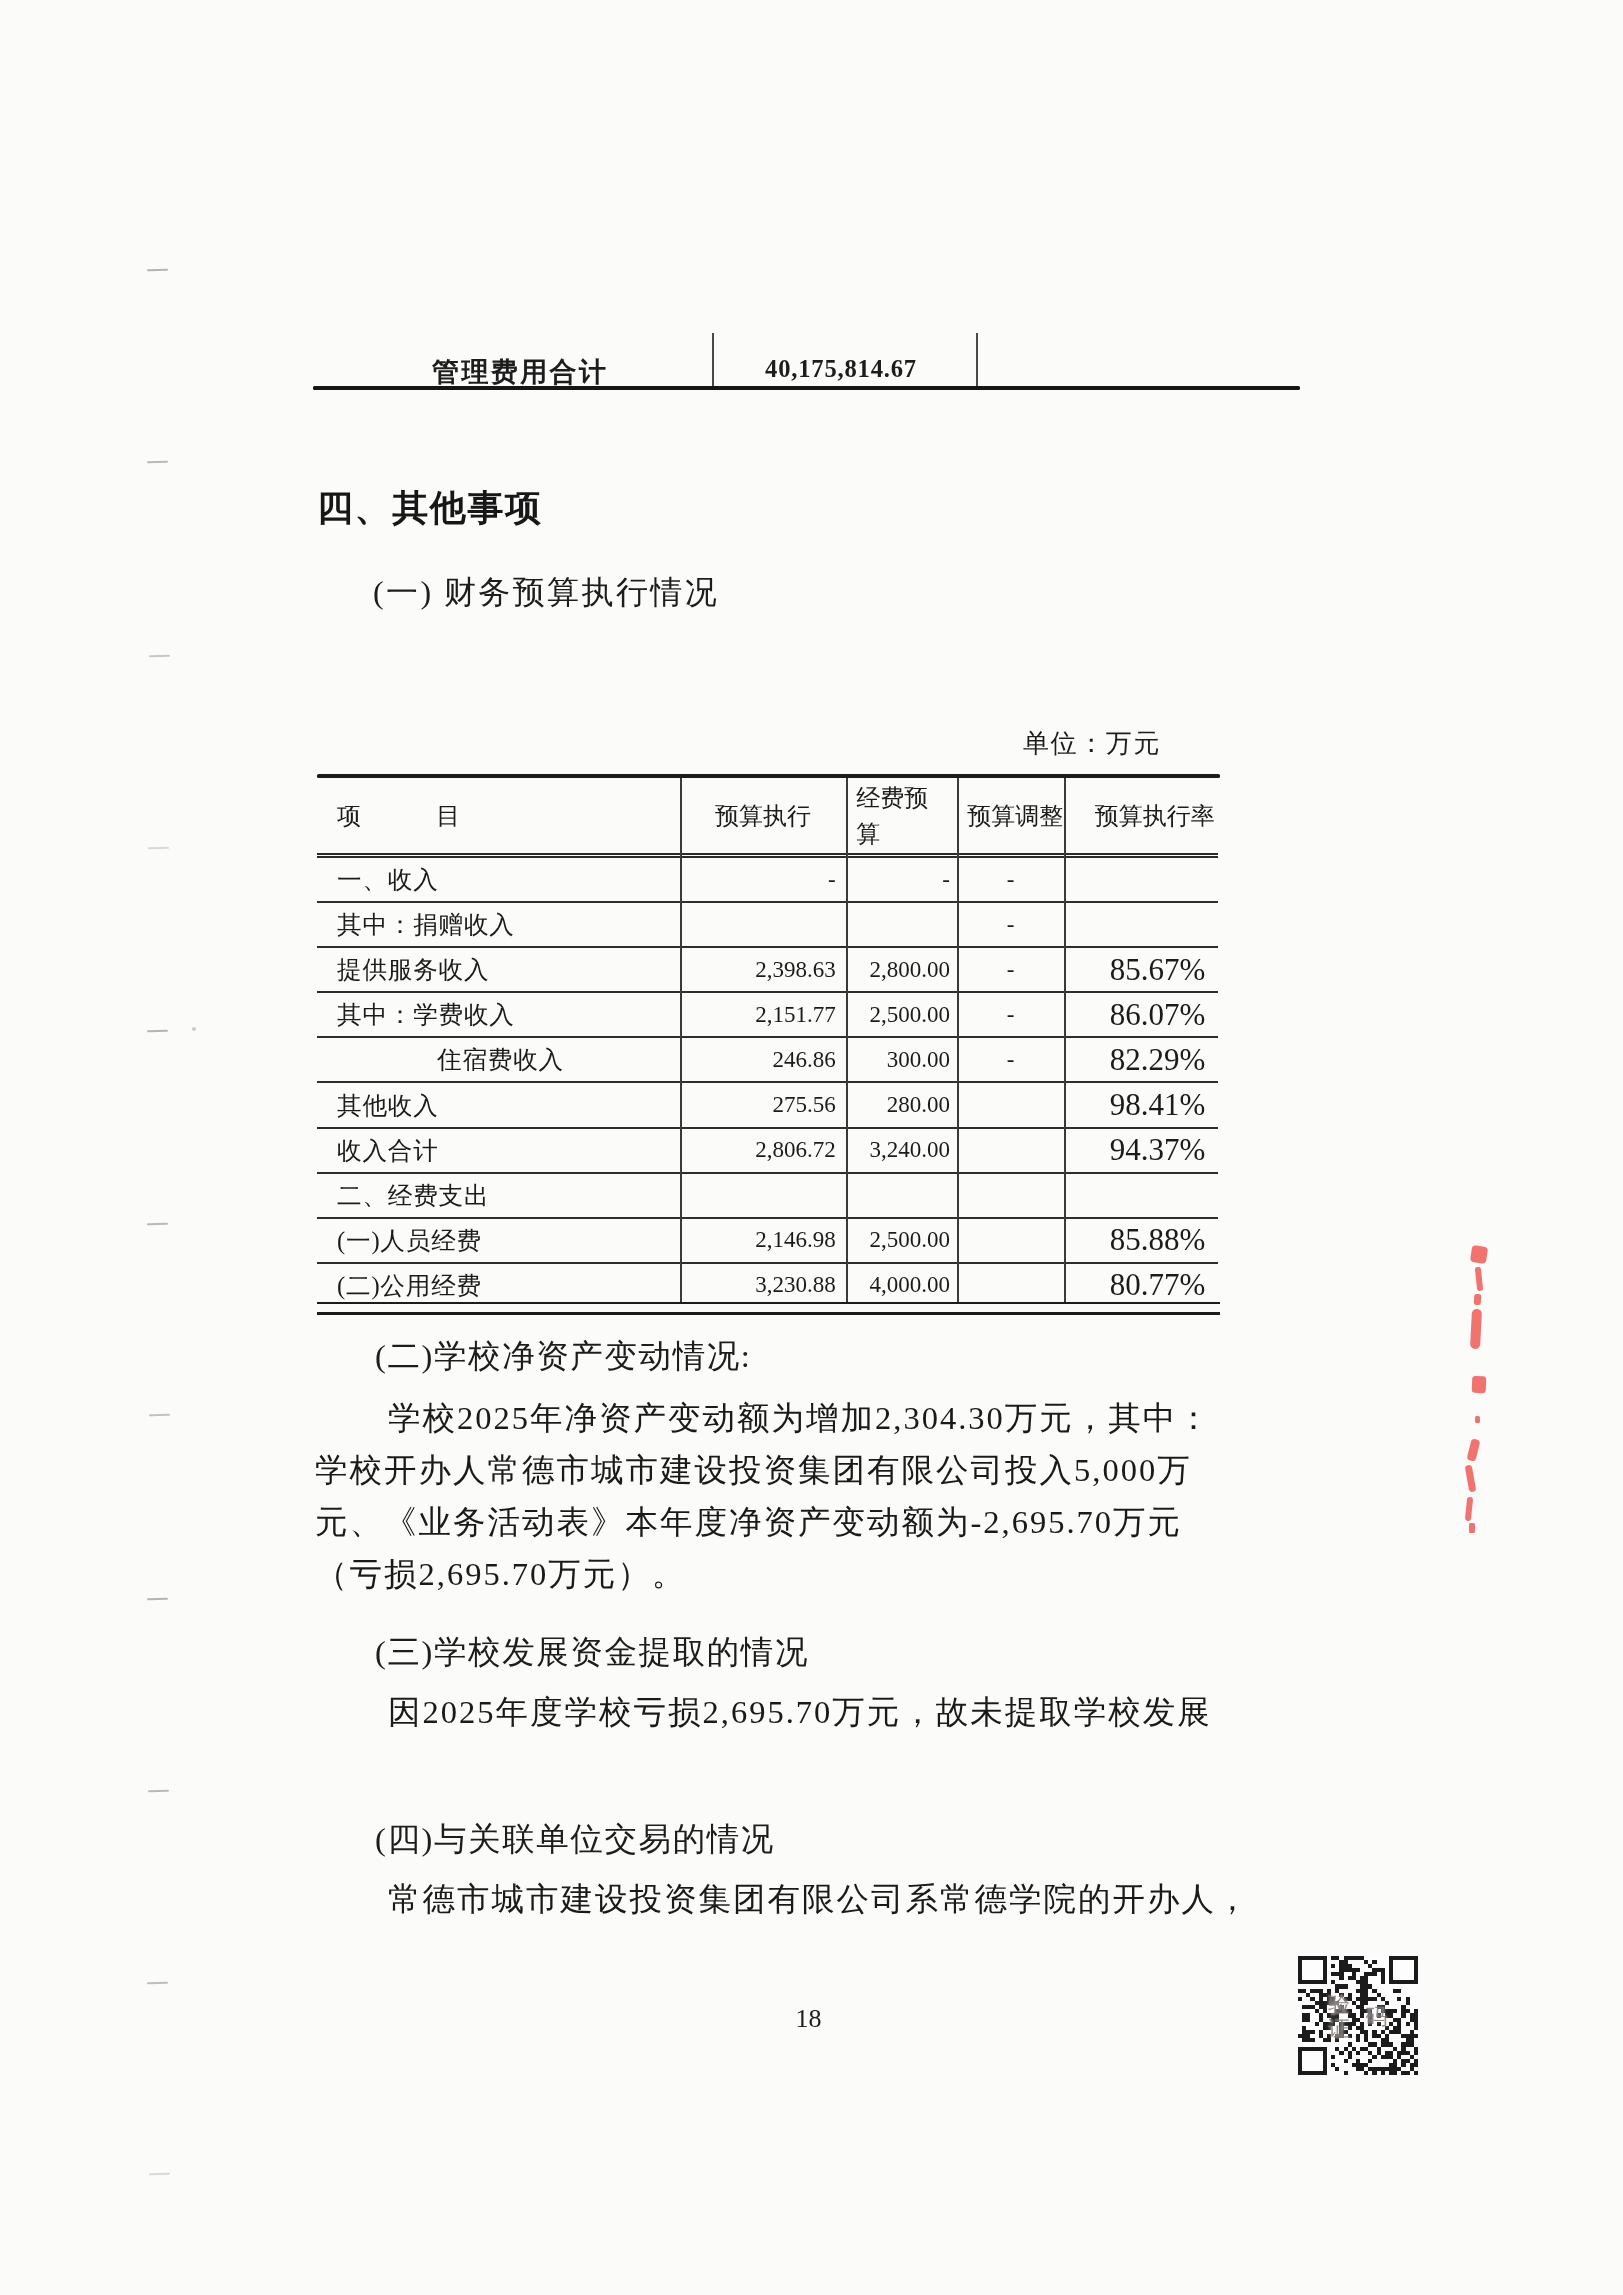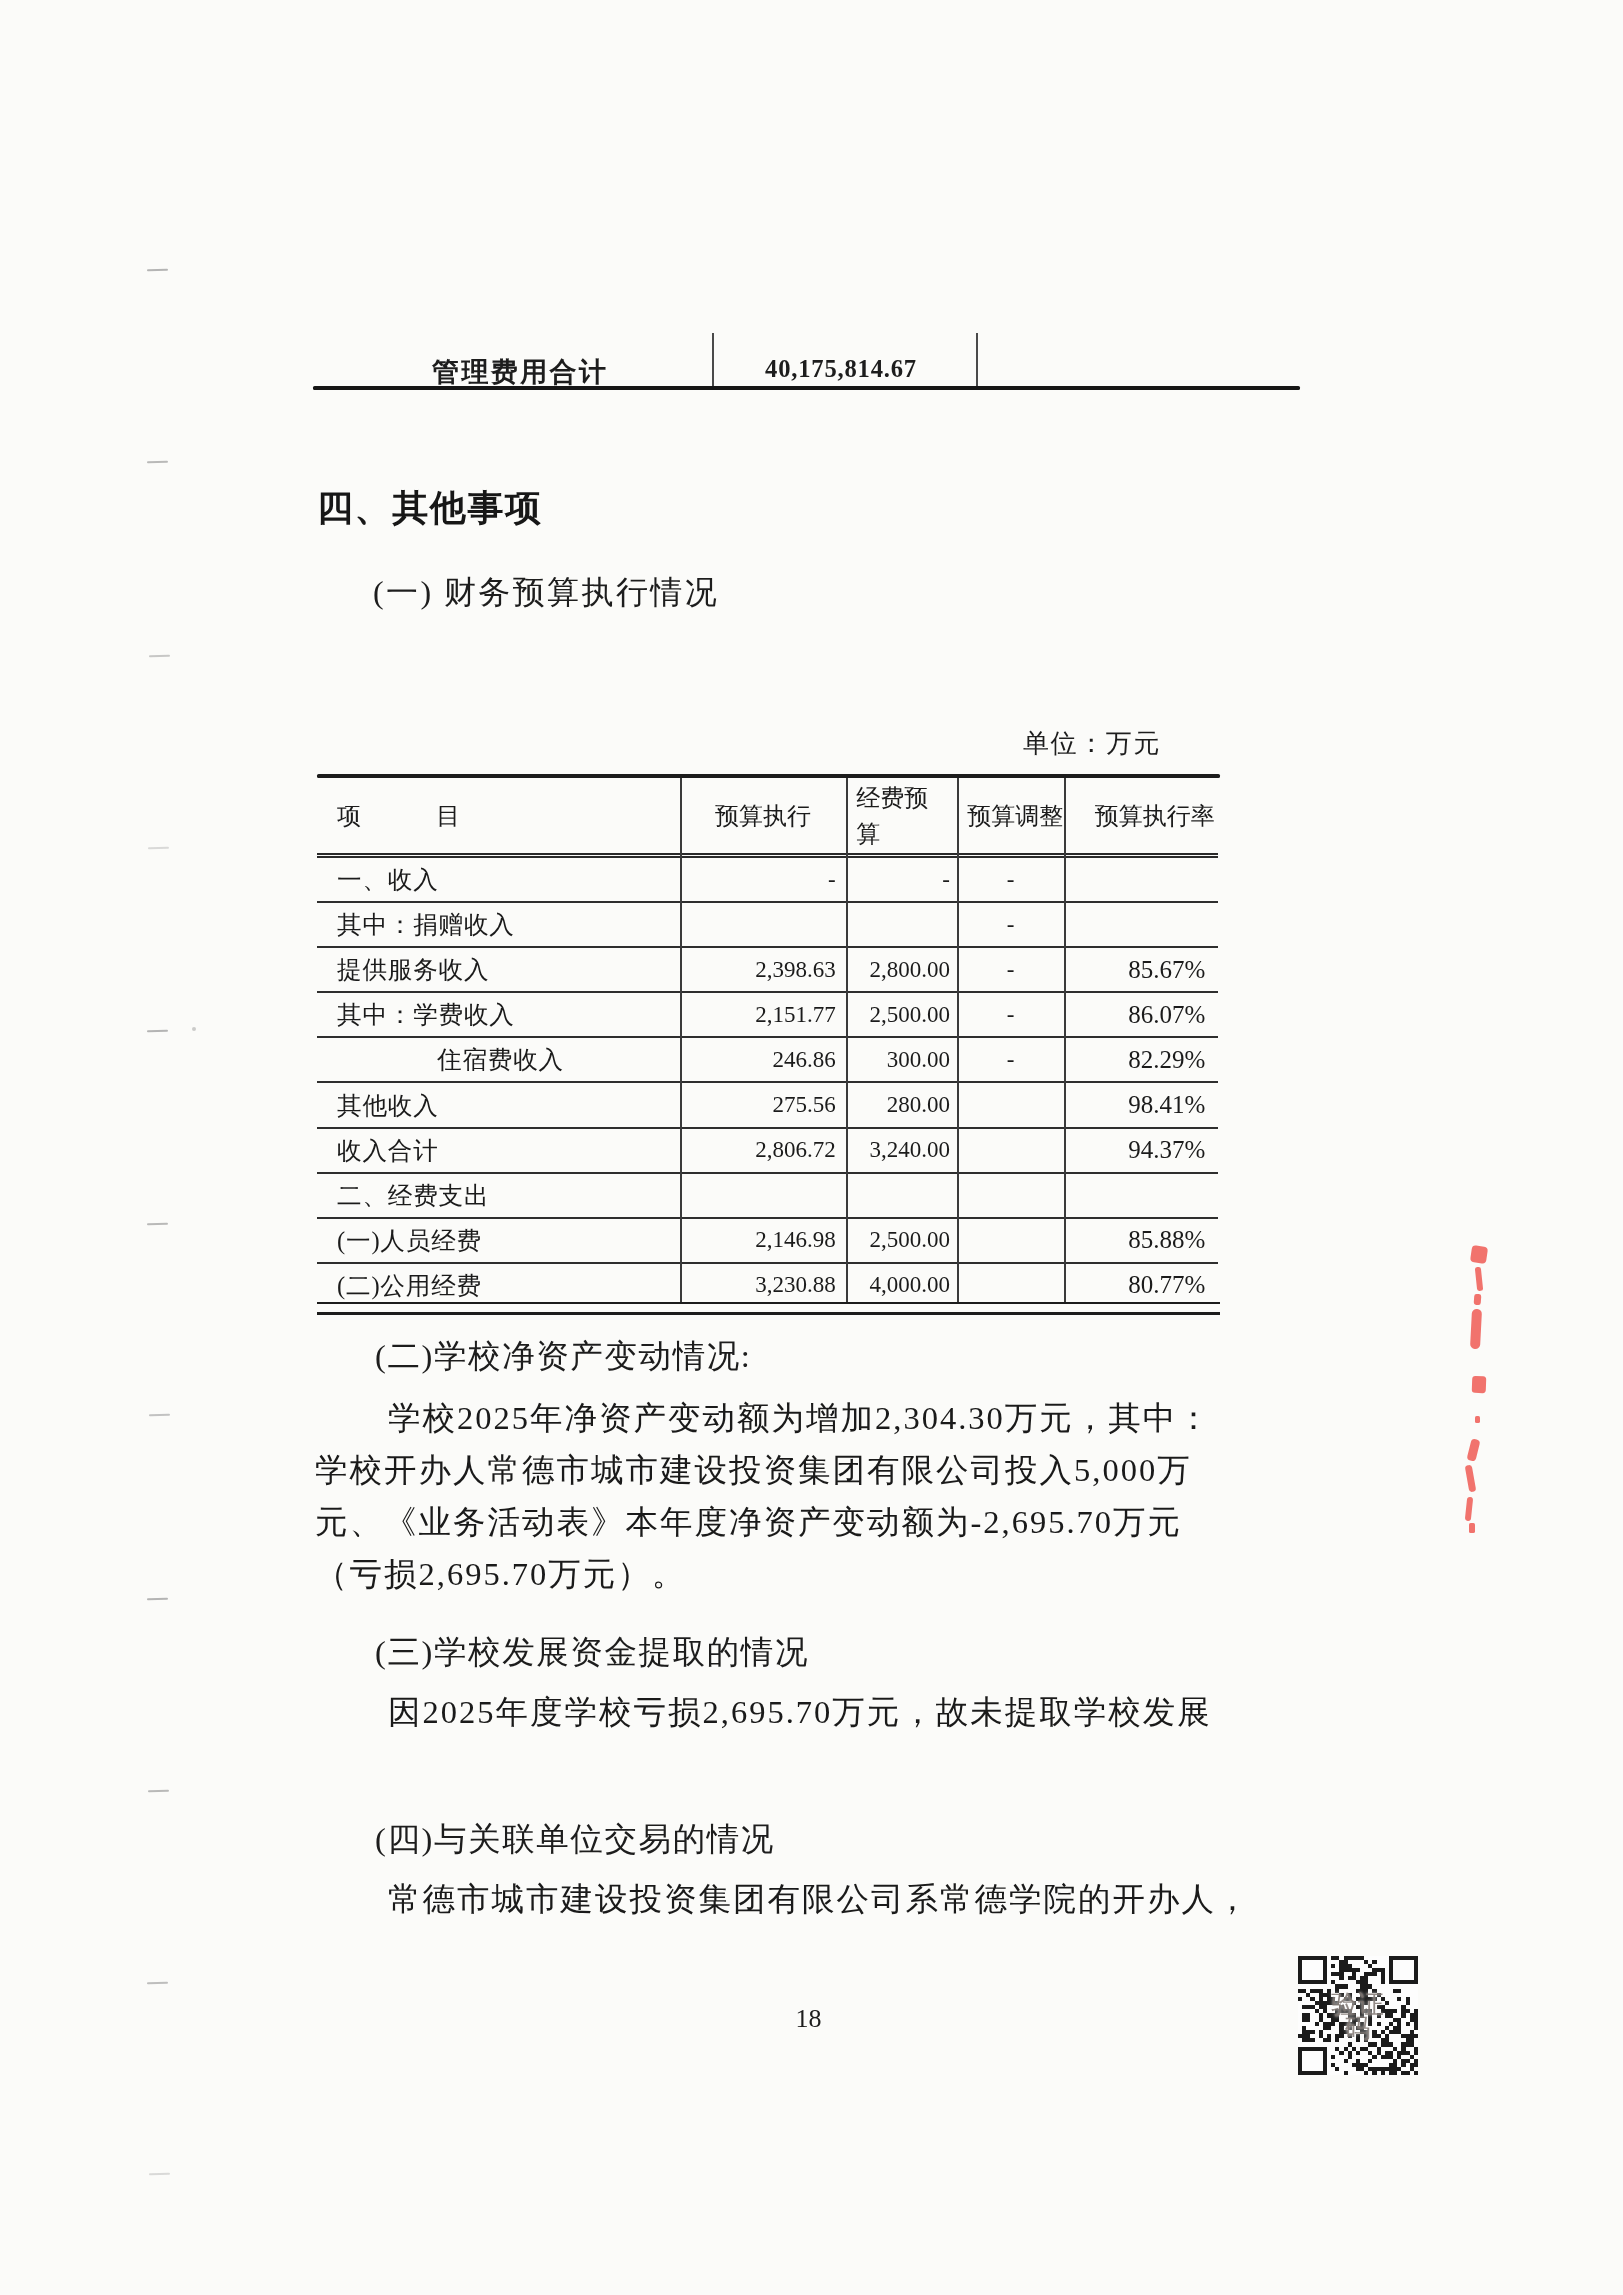--- a/index.html
+++ b/index.html
@@ -39,21 +39,21 @@
   .btable .bottomline{left:0;top:528px;width:903px;height:8px;border-top:2.4px solid #1c1c1c;border-bottom:3.2px solid #1c1c1c;}
   .vlines div{position:absolute;top:4px;height:526px;width:1.6px;background:#3a3a3a;}
   .vl1{left:363px;} .vl2{left:529px;} .vl3{left:640px;} .vl4{left:747px;}
 
   .cell{display:flex;align-items:center;font-size:24.6px;color:#1b1b1b;}
   .c-item{width:363px;padding-left:20px;box-sizing:border-box;letter-spacing:0.8px;}
   .c-item.indent{padding-left:120px;}
   .c-exec{width:166px;justify-content:flex-end;padding-right:10.3px;box-sizing:border-box;font-size:23px;}
   .c-budget{width:111px;justify-content:flex-end;padding-right:7.1px;box-sizing:border-box;font-size:23px;}
   .c-adjust{width:107px;justify-content:center;font-size:23px;}
-  .c-rate{flex:1;justify-content:flex-end;padding-right:12.7px;box-sizing:border-box;font-size:25px;}
+  .c-rate{flex:1;justify-content:flex-end;padding-right:12.7px;box-sizing:border-box;font-size:31px;}
 
   .hdr-row .cell{font-size:24px;}
   .hdr-row .c-budget,.hdr-row .c-adjust{justify-content:flex-start;padding-left:10.3px;padding-right:17.4px;
       word-break:break-all;line-height:36px;text-align:left;}
   .hdr-row .c-exec{justify-content:center;padding-right:0;}
   .hdr-row .c-rate{justify-content:center;padding-right:0;}
 
   
   .sub-h{font-size:32.5px;letter-spacing:1.6px;}
   .h-sub2{left:375px;top:1335px;}
@@ -64,22 +64,22 @@
   .para .ln.indent{text-indent:73px;}
   .p2{top:1392px;} .p3{top:1686px;} .p4{top:1873px;}
 
   
   .pageno{left:729px;top:2004px;width:159px;text-align:center;font-size:26px;}
 
   
   .qr{left:1298px;top:1955px;width:120px;height:121px;}
   .qr svg{display:block;width:120px;height:121px;}
   .qr-center{position:absolute;left:30px;top:32px;width:60px;height:60px;
-     display:flex;flex-direction:column;align-items:center;justify-content:center;
-     color:rgba(120,110,105,.8);font-size:26px;line-height:24px;letter-spacing:0.8px;
+     display:flex;align-items:center;justify-content:center;
+     color:rgba(120,110,105,.8);font-size:22px;line-height:24px;letter-spacing:0.8px;
      text-shadow:0 0 3.2px #fff;}
 
   
   .stamp-bit{position:absolute;background:var(--stamp-red,#ee5a55);opacity:.85;}
   .edge-dash{position:absolute;background:#9c9c9c;height:2.4px;border-radius:1.6px;}
 </style>
 </head>
 <body>
 
 <div class="page">

